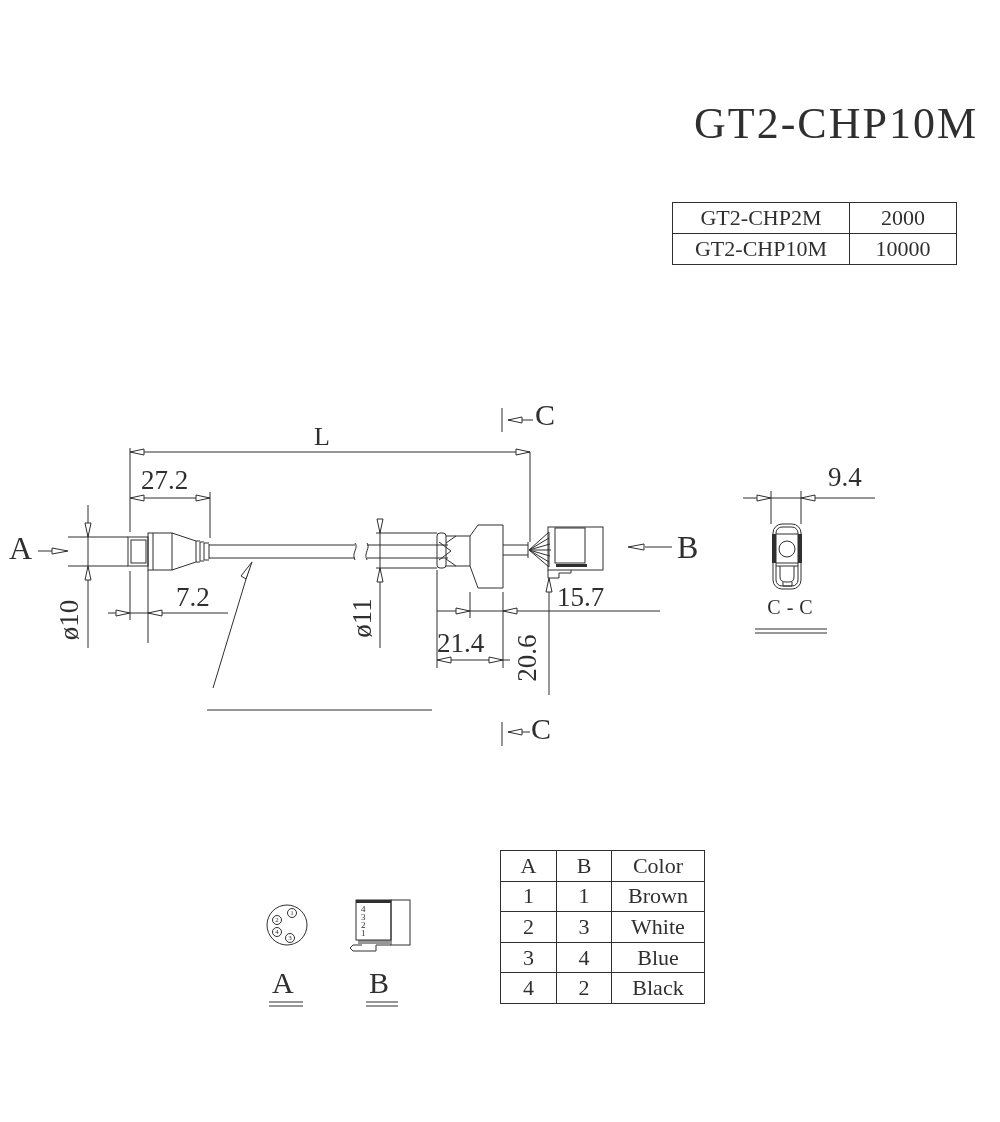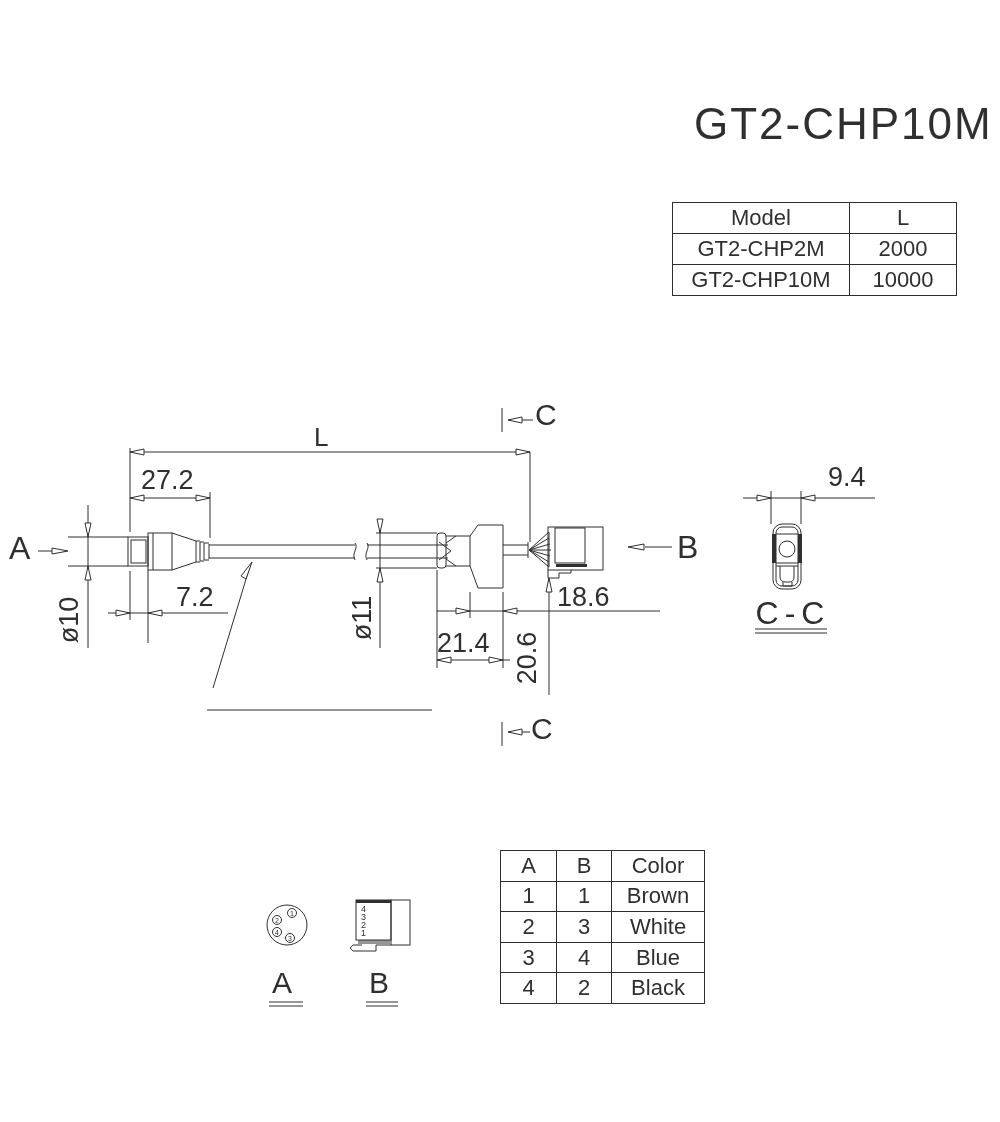--- a/index.html
+++ b/index.html
@@ -1,27 +1,27 @@
 <!DOCTYPE html>
 <html><head>
 <meta charset="utf-8">
 <style>
   html,body{margin:0;padding:0;background:#fff;}
   .canvas{
     position:relative;width:1000px;height:1122px;background:#fff;overflow:hidden;
-    font-family:Liberation Sans, sans-serif;color:#2f2f2f;
+    font-family:Liberation Serif, serif;color:#2f2f2f;
   }
   .lbl{position:absolute;white-space:nowrap;line-height:1;color:#2f2f2f;}
   .vlabel{position:absolute;white-space:nowrap;line-height:1;transform:translate(-50%,-50%) rotate(-90deg);}
   .title{font-size:44px;letter-spacing:2px;}
   .dim{font-size:27px;}
   .dim-sm{font-size:26px;}
   .view{font-size:32px;}
   .sec{font-size:30px;}
-  .secsec{font-size:32px;letter-spacing:6px;transform:translateX(-50%);}
+  .secsec{font-size:20px;letter-spacing:6px;transform:translateX(-50%);}
   .facelabel{font-size:30px;}
   .sup{font-size:16px;vertical-align:super;line-height:0;}
   .pin-digit{position:absolute;font-size:7px;line-height:1;transform:translate(-50%,-50%);}
   .pin-digit-b{position:absolute;font-size:9px;line-height:1;}
   svg.linework{position:absolute;left:0;top:0;}
   table.cadtable{position:absolute;border-collapse:collapse;table-layout:fixed;}
   table.cadtable td{border:1px solid #2f2f2f;text-align:center;vertical-align:middle;
     padding:0;font-size:22px;color:#2f2f2f;}
   #model-table{left:672px;top:202px;}
   #model-table td{height:30px;}
@@ -168,42 +168,38 @@
       <path d="M391,945 H376 V951 H353 L350,948 L353,945 H362"></path>
       <line x1="366" y1="1002" x2="398" y2="1002"></line>
       <line x1="366" y1="1006" x2="398" y2="1006"></line>
     </g>
   </svg>
 
   <div class="lbl title" style="left:694px;top:102px;">GT2-CHP10M</div>
 
   <table class="cadtable" id="model-table">
     <tbody>
-        <tr>
-      <td class="c-model">Model</td>
-      <td class="c-len">L</td>
-    </tr>
     <tr>
       <td class="c-model">GT2-CHP2M</td>
       <td class="c-len">2000</td>
     </tr>
     <tr>
       <td class="c-model">GT2-CHP10M</td>
       <td class="c-len">10000</td>
     </tr>
   </tbody>
     </table>
 
   <div class="lbl dim-sm" style="left:314px;top:424px;font-size:26px;">L</div>
   <div class="lbl dim" style="left:141px;top:467px;">27.2</div>
   <div class="lbl dim" style="left:176px;top:584px;">7.2</div>
   <div class="vlabel dim" style="left:69px;top:620px;">ø10</div>
   <div class="vlabel dim" style="left:362px;top:618px;">ø11</div>
   <div class="lbl dim" style="left:437px;top:630px;">21.4</div>
-  <div class="lbl dim" style="left:557px;top:584px;">18.6</div>
+  <div class="lbl dim" style="left:557px;top:584px;">15.7</div>
   <div class="vlabel dim" style="left:527px;top:658px;">20.6</div>
   <div class="lbl dim" style="left:828px;top:464px;">9.4</div>
 
   <div class="lbl view" style="left:9px;top:532px;">A</div>
   <div class="lbl view" style="left:677px;top:531px;">B</div>
   <div class="lbl sec" style="left:535px;top:400px;">C</div>
   <div class="lbl sec" style="left:531px;top:714px;">C</div>
   <div class="lbl secsec" style="left:793px;top:597px;">C-C</div>
 
   <div class="lbl facelabel" style="left:272px;top:968px;">A</div>

